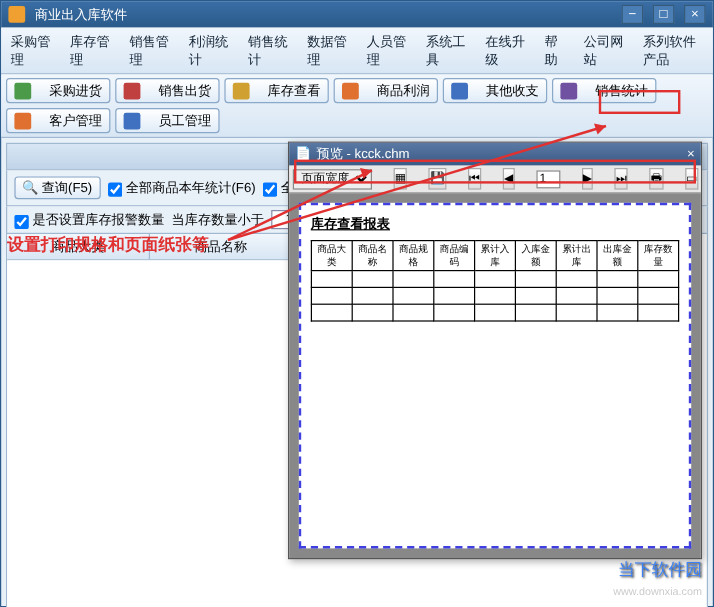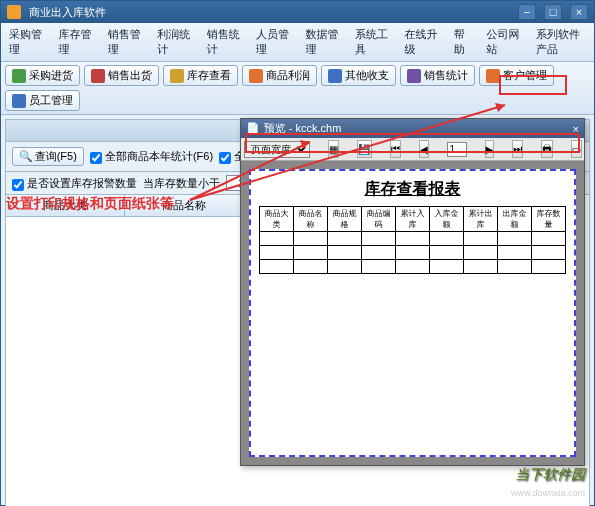--- a/index.html
+++ b/index.html
@@ -5,21 +5,21 @@
 * { margin: 0; padding: 0; box-sizing: border-box; font-family: "Microsoft YaHei", SimSun, sans-serif; font-size: 11px; }
 body { background: #fff; width: 595px; height: 506px; overflow: hidden; position: relative; }
 .window { border: 1px solid #2a5a8a; background: #e8f0f8; height: 100%; display: flex; flex-direction: column; }
 .titlebar { background: linear-gradient(#3a6ea5, #2a5a8a); color: #fff; padding: 3px 6px; display: flex; align-items: center; gap: 8px; }
 .titlebar .icon { width: 14px; height: 14px; background: #f0a030; border-radius: 2px; }
 .titlebar .spacer { flex: 1; }
 .titlebar .wbtn { width: 18px; height: 16px; background: #4a7eb5; color: #fff; text-align: center; line-height: 14px; cursor: pointer; border: 1px solid #355a7a; }
 .menubar { background: linear-gradient(#f0f6fc, #d8e6f4); padding: 2px 4px; display: flex; gap: 8px; border-bottom: 1px solid #a0b8d0; align-items: center; }
 .menubar span { padding: 2px 4px; cursor: pointer; color: #123; }
 .toolbar { background: linear-gradient(#f0f6fc, #d8e6f4); padding: 3px 4px; display: flex; gap: 4px; border-bottom: 1px solid #a0b8d0; flex-wrap: wrap; }
-.tbtn { display: inline-flex; align-items: center; gap: 3px; padding: 2px 6px; border: 1px solid #8aa8c8; border-radius: 3px; background: linear-gradient(#fff, #e0ecf8); cursor: pointer; }
+.tbtn { display: inline-flex; align-items: center; gap: 15px; padding: 2px 6px; border: 1px solid #8aa8c8; border-radius: 3px; background: linear-gradient(#fff, #e0ecf8); cursor: pointer; }
 .tbtn .ico { width: 14px; height: 14px; display: inline-block; }
 .ico-green { background: #4a9a4a; border-radius: 2px; }
 .ico-red { background: #c04040; border-radius: 2px; }
 .ico-yellow { background: #d0a030; border-radius: 2px; }
 .ico-blue { background: #4070c0; border-radius: 2px; }
 .ico-orange { background: #e07030; border-radius: 2px; }
 .ico-purple { background: #7050a0; border-radius: 2px; }
 .content { flex: 1; padding: 4px; display: flex; flex-direction: column; position: relative; }
 .panel-title { background: linear-gradient(#d8e6f4, #c0d4e8); text-align: center; padding: 3px; border: 1px solid #a0b8d0; font-weight: bold; }
 .filter-row { background: #e8f0f8; padding: 3px 6px; display: flex; align-items: center; gap: 6px; border: 1px solid #a0b8d0; border-top: none; flex-wrap: nowrap; }
@@ -34,26 +34,26 @@
 .grid-body { height: 310px; background: #fff; }
 .annotation { position: absolute; color: #e03030; font-size: 14px; font-weight: bold; z-index: 500; }
 .preview-window { position: absolute; left: 240px; top: 118px; width: 345px; height: 348px; background: #f0f0f0; border: 1px solid #555; box-shadow: 2px 2px 6px rgba(0,0,0,0.3); z-index: 100; display: flex; flex-direction: column; }
 .pv-title { background: linear-gradient(#5a7aa5, #3a5a85); color: #fff; padding: 2px 5px; display: flex; align-items: center; gap: 4px; }
 .pv-title .spacer { flex: 1; }
 .pv-toolbar { background: #e8e8e8; padding: 2px 3px; display: flex; align-items: center; gap: 18px; border-bottom: 1px solid #aaa; }
 .pv-sel { border: 1px solid #888; padding: 1px 2px; font-size: 10px; }
 .pv-btn { width: 18px; height: 18px; border: 1px solid #aaa; background: linear-gradient(#fff,#ddd); display: inline-flex; align-items: center; justify-content: center; cursor: pointer; font-size: 10px; }
 .pv-body { flex: 1; background: #888; padding: 8px; overflow: hidden; }
 .pv-page { background: #fff; width: 100%; height: 100%; border: 2px dashed #4040e0; padding: 8px; }
-.pv-page-title { text-align: center; font-weight: bold; font-size: 16px; text-decoration: underline; margin-bottom: 6px; }
+.pv-page-title { text-align: left; font-weight: bold; font-size: 11px; text-decoration: underline; margin-bottom: 6px; }
 .pv-table { width: 100%; border-collapse: collapse; }
 .pv-table th, .pv-table td { border: 1px solid #000; font-size: 8px; padding: 1px 2px; text-align: center; font-weight: normal; height: 14px; }
 .red-box { position: absolute; border: 2px solid #e03030; pointer-events: none; z-index: 400; }
 .red-arrow { position: absolute; z-index: 400; pointer-events: none; }
-.watermark { position: absolute; right: 10px; bottom: 22px; color: #4d7c0f; font-size: 14px; text-shadow: 1px 1px 2px #000; z-index: 600; font-style: italic; }
+.watermark { position: absolute; right: 10px; bottom: 22px; color: #3b82f6; font-size: 14px; text-shadow: 1px 1px 2px #000; z-index: 600; }
 .watermark-sub { position: absolute; right: 10px; bottom: 8px; color: #ccc; font-size: 9px; z-index: 600; }
 </style>
 </head>
 <body>
 
 <div class="window">
   <div class="titlebar">
     <span class="icon"></span>
     <span>商业出入库软件</span>
     <span class="spacer"></span>
@@ -61,22 +61,22 @@
     <span class="wbtn">□</span>
     <span class="wbtn">×</span>
   </div>
 
   <div class="menubar">
     <span>采购管理</span>
     <span>库存管理</span>
     <span>销售管理</span>
     <span>利润统计</span>
     <span>销售统计</span>
+    <span>数据管理</span>
     <span>人员管理</span>
-    <span>数据管理</span>
     <span>系统工具</span>
     <span>在线升级</span>
     <span>帮助</span>
     <span>公司网站</span>
     <span>系列软件产品</span>
   </div>
 
   <div class="toolbar">
     <span class="tbtn">
         <i class="ico ico-green"></i>

